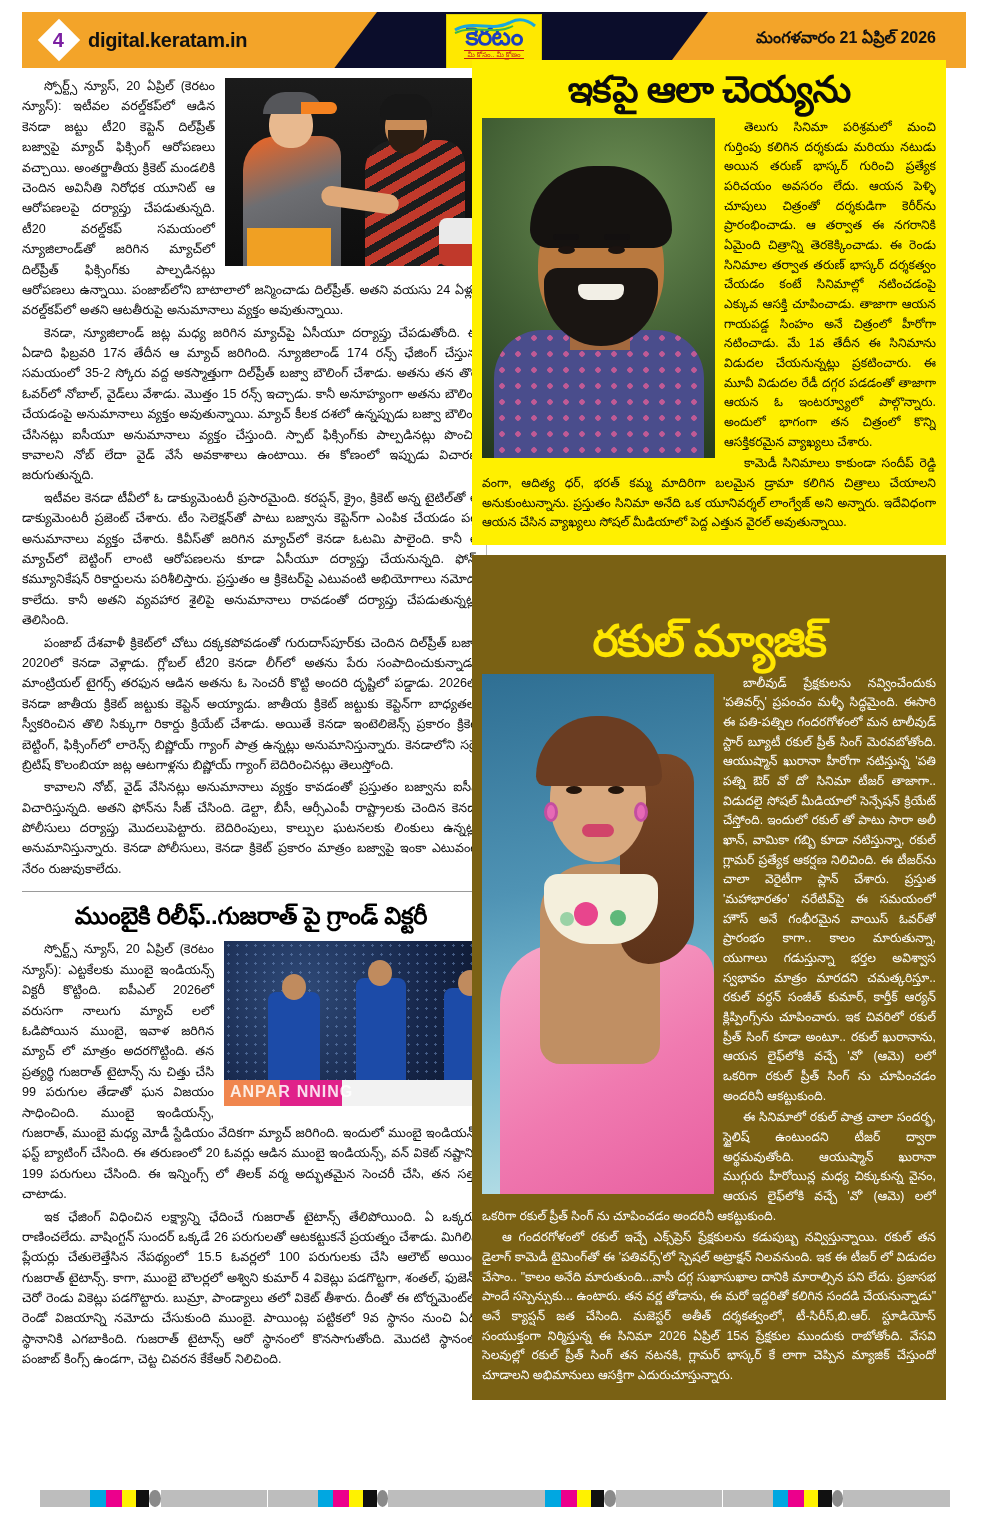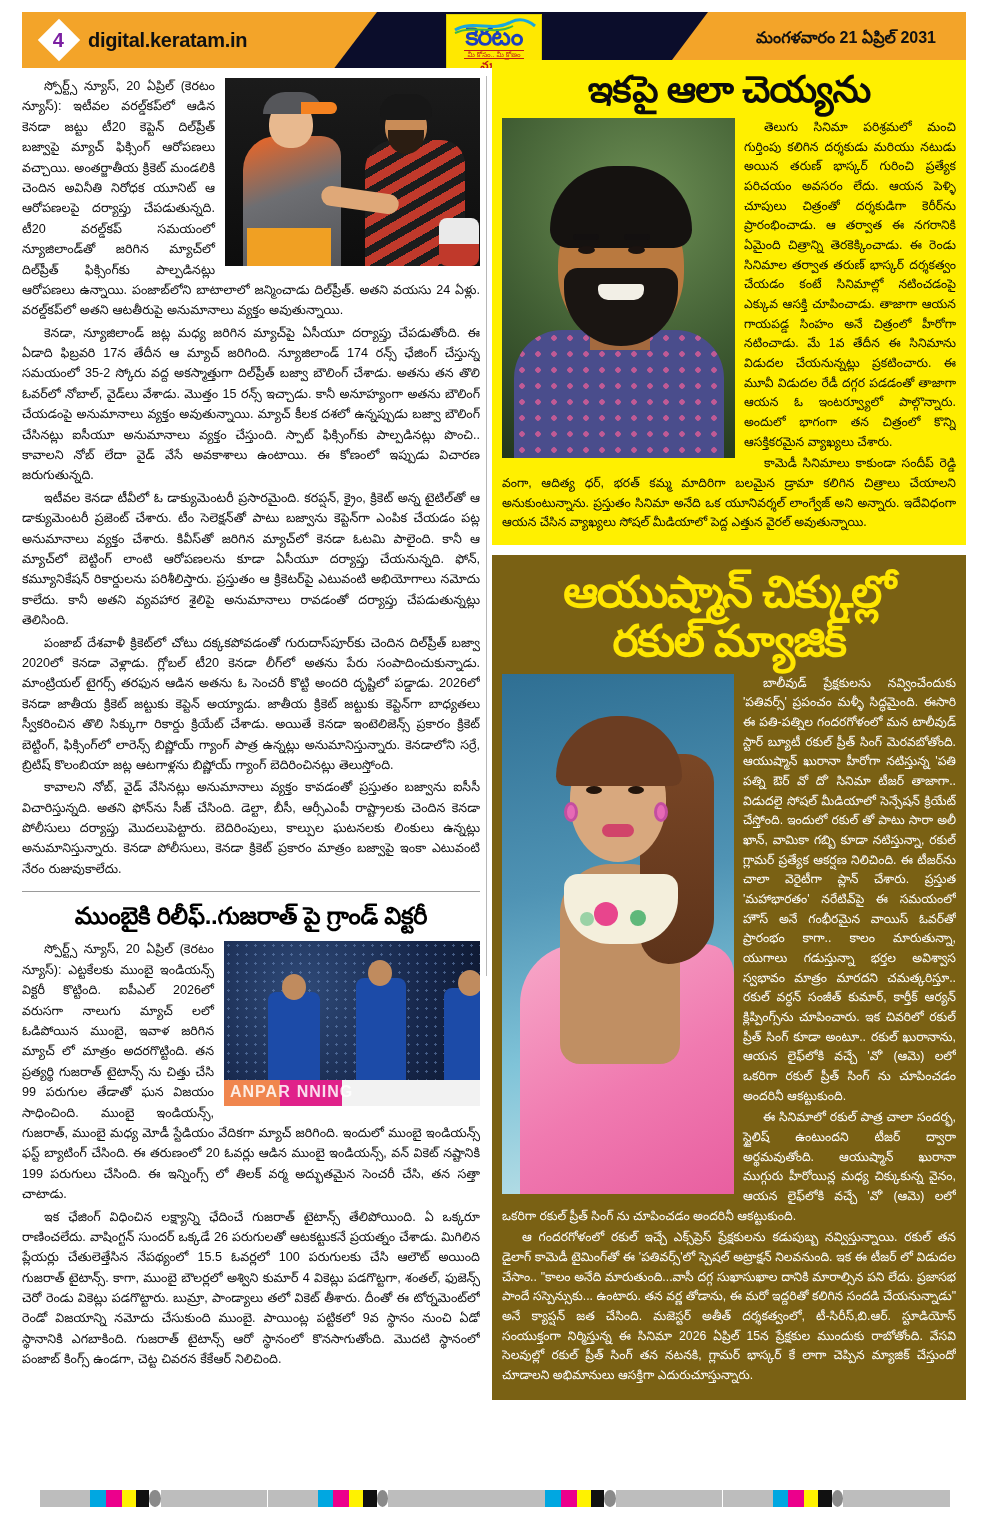--- a/index.html
+++ b/index.html
@@ -113,21 +113,21 @@
   }
 
   
   .col-left {
     position: absolute;
     left: 22px; top: 76px;
     width: 458px; height: 1380px;
   }
   .col-right {
     position: absolute;
-    left: 492px; top: 60px;
+    left: 472px; top: 60px;
     width: 474px; height: 1400px;
   }
   .vdivider {
     position: absolute;
     left: 486px; top: 76px;
     width: 1px; height: 900px;
     background: #b8b8b8;
   }
 
   
@@ -434,21 +434,21 @@
       <svg class="swoosh" viewBox="0 0 84 18">
         <path d="M2 13 C20 2, 40 16, 58 5 C68 0, 76 4, 82 9" stroke="#19a7dd" stroke-width="3" fill="none"></path>
         <path d="M2 16 C22 7, 42 19, 60 9" stroke="#3ab54a" stroke-width="2" fill="none"></path>
       </svg>
       <div class="lg-main">కెరటం</div>
       <div class="lg-tag">మీ కోసం.. మీ కోణం</div>
       <div class="lg-sub">న్యూస్</div>
     </div>
 
     <div class="mast-right">
-      <div class="mast-date">మంగళవారం  21 ఏప్రిల్ 2031</div>
+      <div class="mast-date">మంగళవారం  21 ఏప్రిల్ 2026</div>
     </div>
   </div>
 
   <div class="vdivider"></div>
 
   <div class="col-left">
 
     <article>
 
       <div class="body-text lead-wrap">
@@ -518,21 +518,21 @@
           <div class="beard"></div>
             <div class="teeth"></div>
         </div>
         <p>తెలుగు సినిమా పరిశ్రమలో మంచి గుర్తింపు కలిగిన దర్శకుడు మరియు నటుడు అయిన తరుణ్ భాస్కర్ గురించి ప్రత్యేక పరిచయం అవసరం లేదు. ఆయన పెళ్ళి చూపులు చిత్రంతో దర్శకుడిగా కెరీర్‌ను ప్రారంభించాడు. ఆ తర్వాత ఈ నగరానికి ఏమైంది చిత్రాన్ని తెరకెక్కించాడు. ఈ రెండు సినిమాల తర్వాత తరుణ్ భాస్కర్ దర్శకత్వం చేయడం కంటే సినిమాల్లో నటించడంపై ఎక్కువ ఆసక్తి చూపించాడు. తాజాగా ఆయన గాయపడ్డ సింహం అనే చిత్రంలో హీరోగా నటించాడు. మే 1వ తేదీన ఈ సినిమాను విడుదల చేయనున్నట్లు ప్రకటించారు. ఈ మూవీ విడుదల రేడీ దగ్గర పడడంతో తాజాగా ఆయన ఓ ఇంటర్వ్యూలో పాల్గొన్నారు. అందులో భాగంగా తన చిత్రంలో కొన్ని ఆసక్తికరమైన వ్యాఖ్యలు చేశారు.</p>
         <p>కామెడీ సినిమాలు కాకుండా సందీప్ రెడ్డి వంగా, ఆదిత్య ధర్, భరత్ కమ్మ మాదిరిగా బలమైన డ్రామా కలిగిన చిత్రాలు చేయాలని అనుకుంటున్నాను. ప్రస్తుతం సినిమా అనేది ఒక యూనివర్శల్ లాంగ్వేజ్ అని అన్నారు. ఇదేవిధంగా ఆయన చేసిన వ్యాఖ్యలు సోషల్ మీడియాలో పెద్ద ఎత్తున వైరల్ అవుతున్నాయి.</p>
       </div>
     </section>
 
     <section class="brown-box">
       <h1 class="brown-head">
-        <span>ఆయుష్మాన్ చిక్కుల్లో</span><br>
+        <br>
         <span>రకుల్ మ్యాజిక్</span>
       </h1>
 
       <div class="brown-body bb-flow">
         <div class="photo ph-rakul">
           <div class="bgr"></div>
           <div class="saree"></div>
           <div class="torso"></div>
           <div class="hair-side"></div>
           <div class="blouse"></div>

